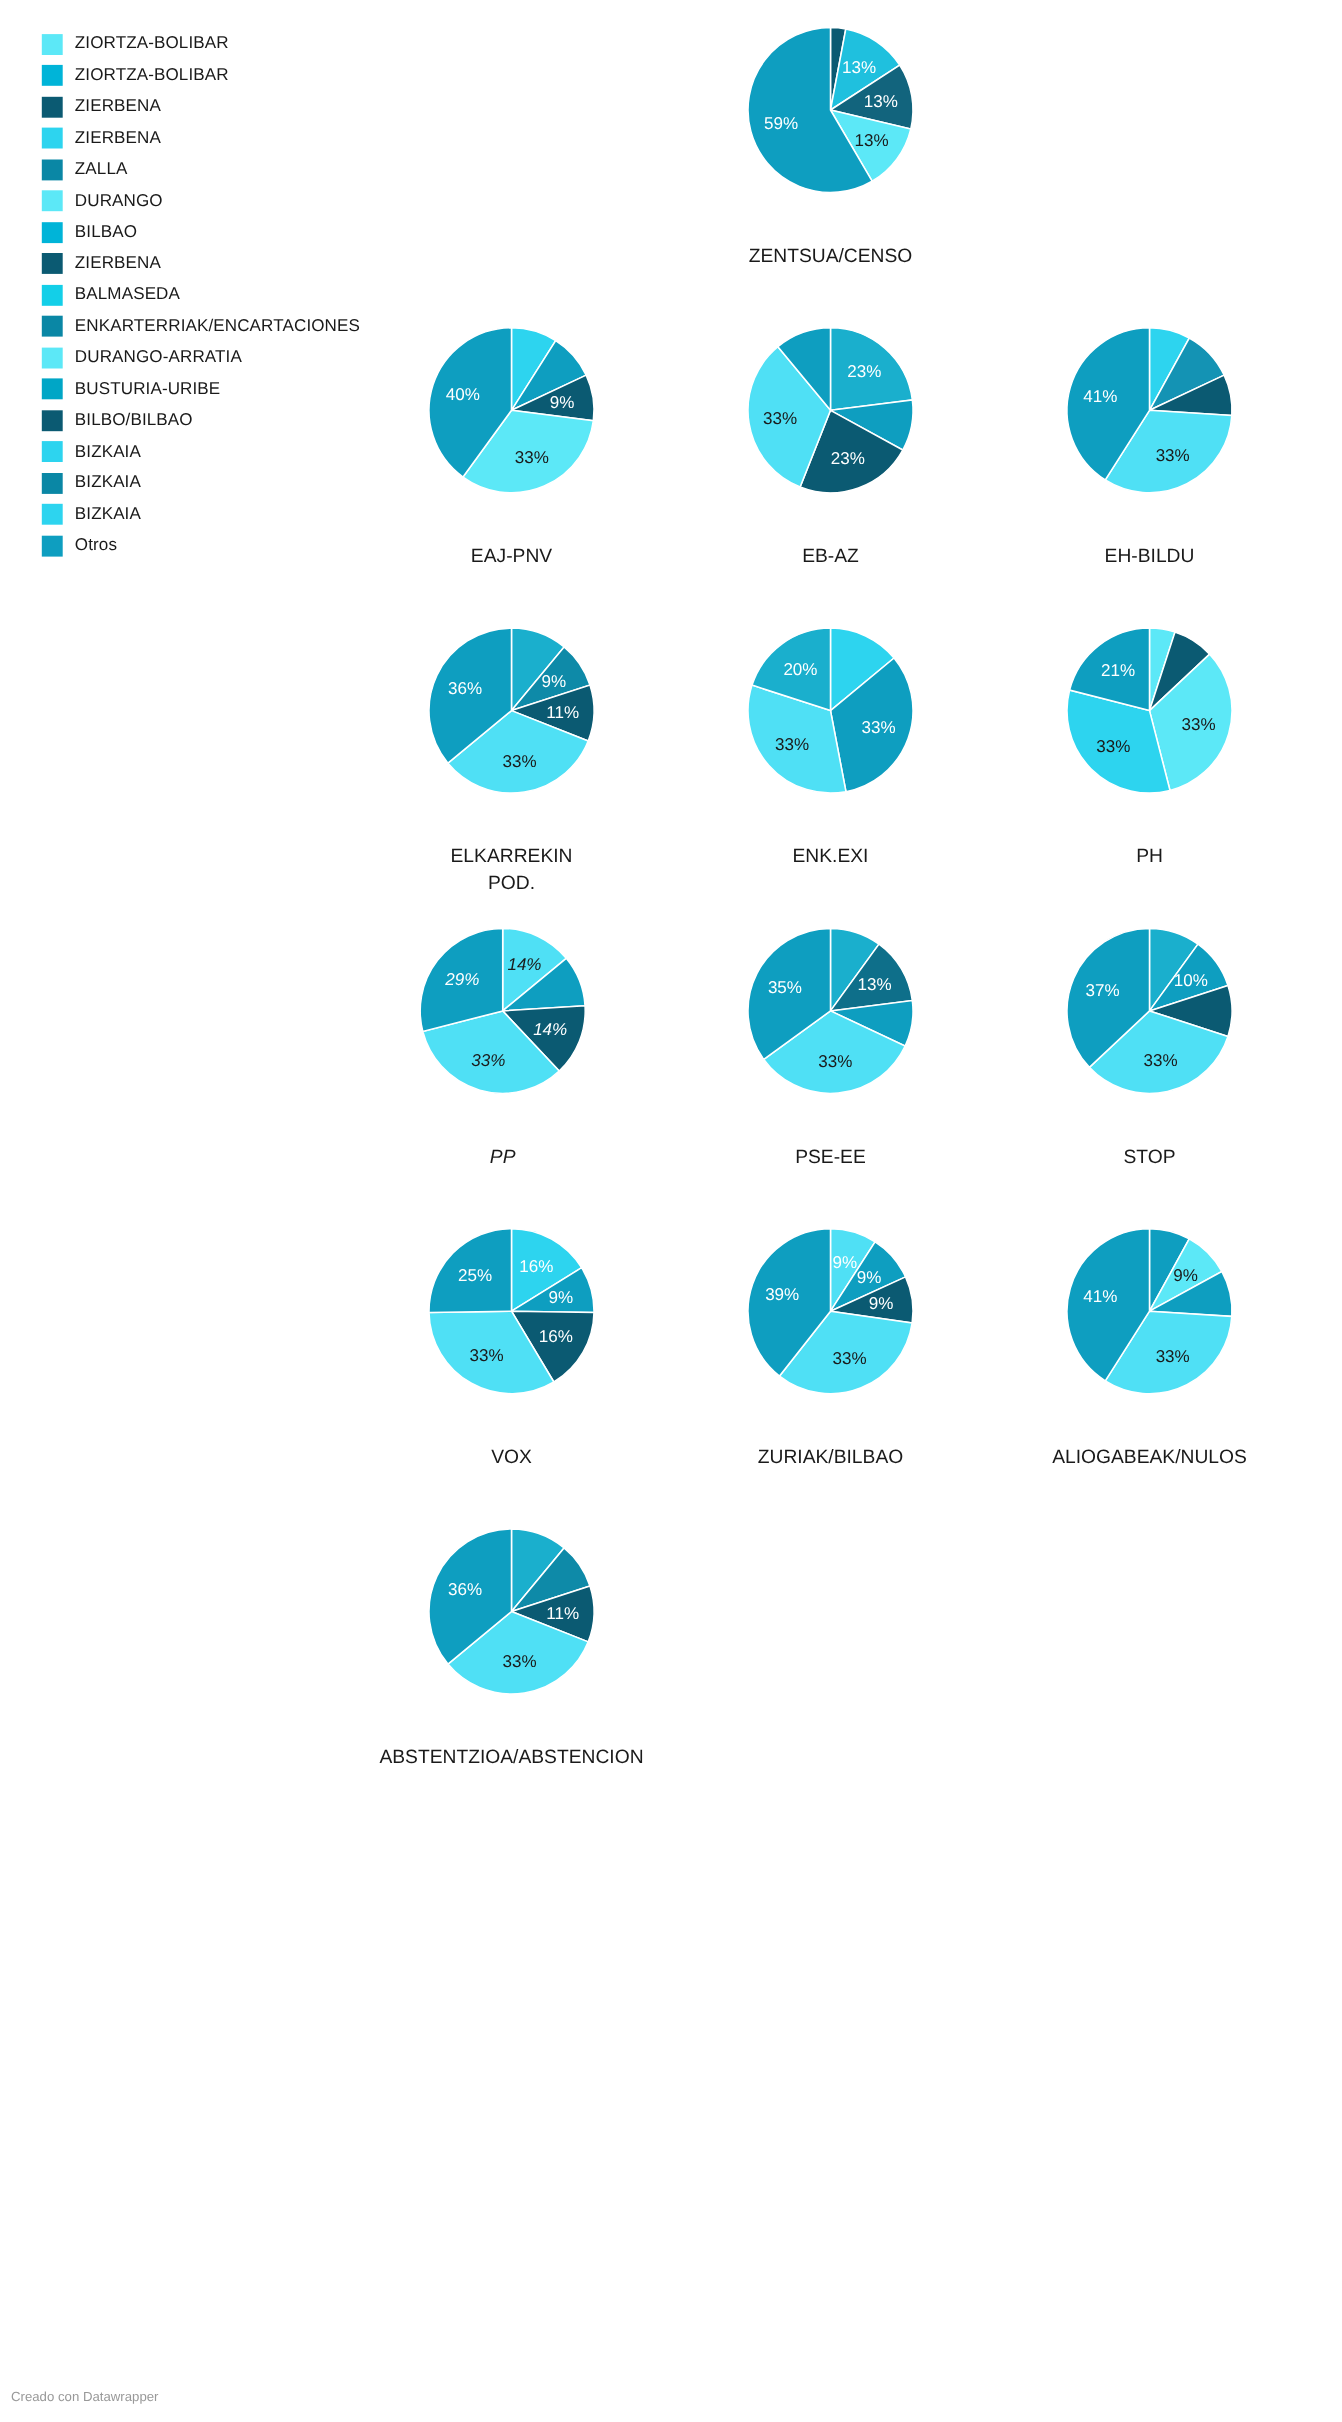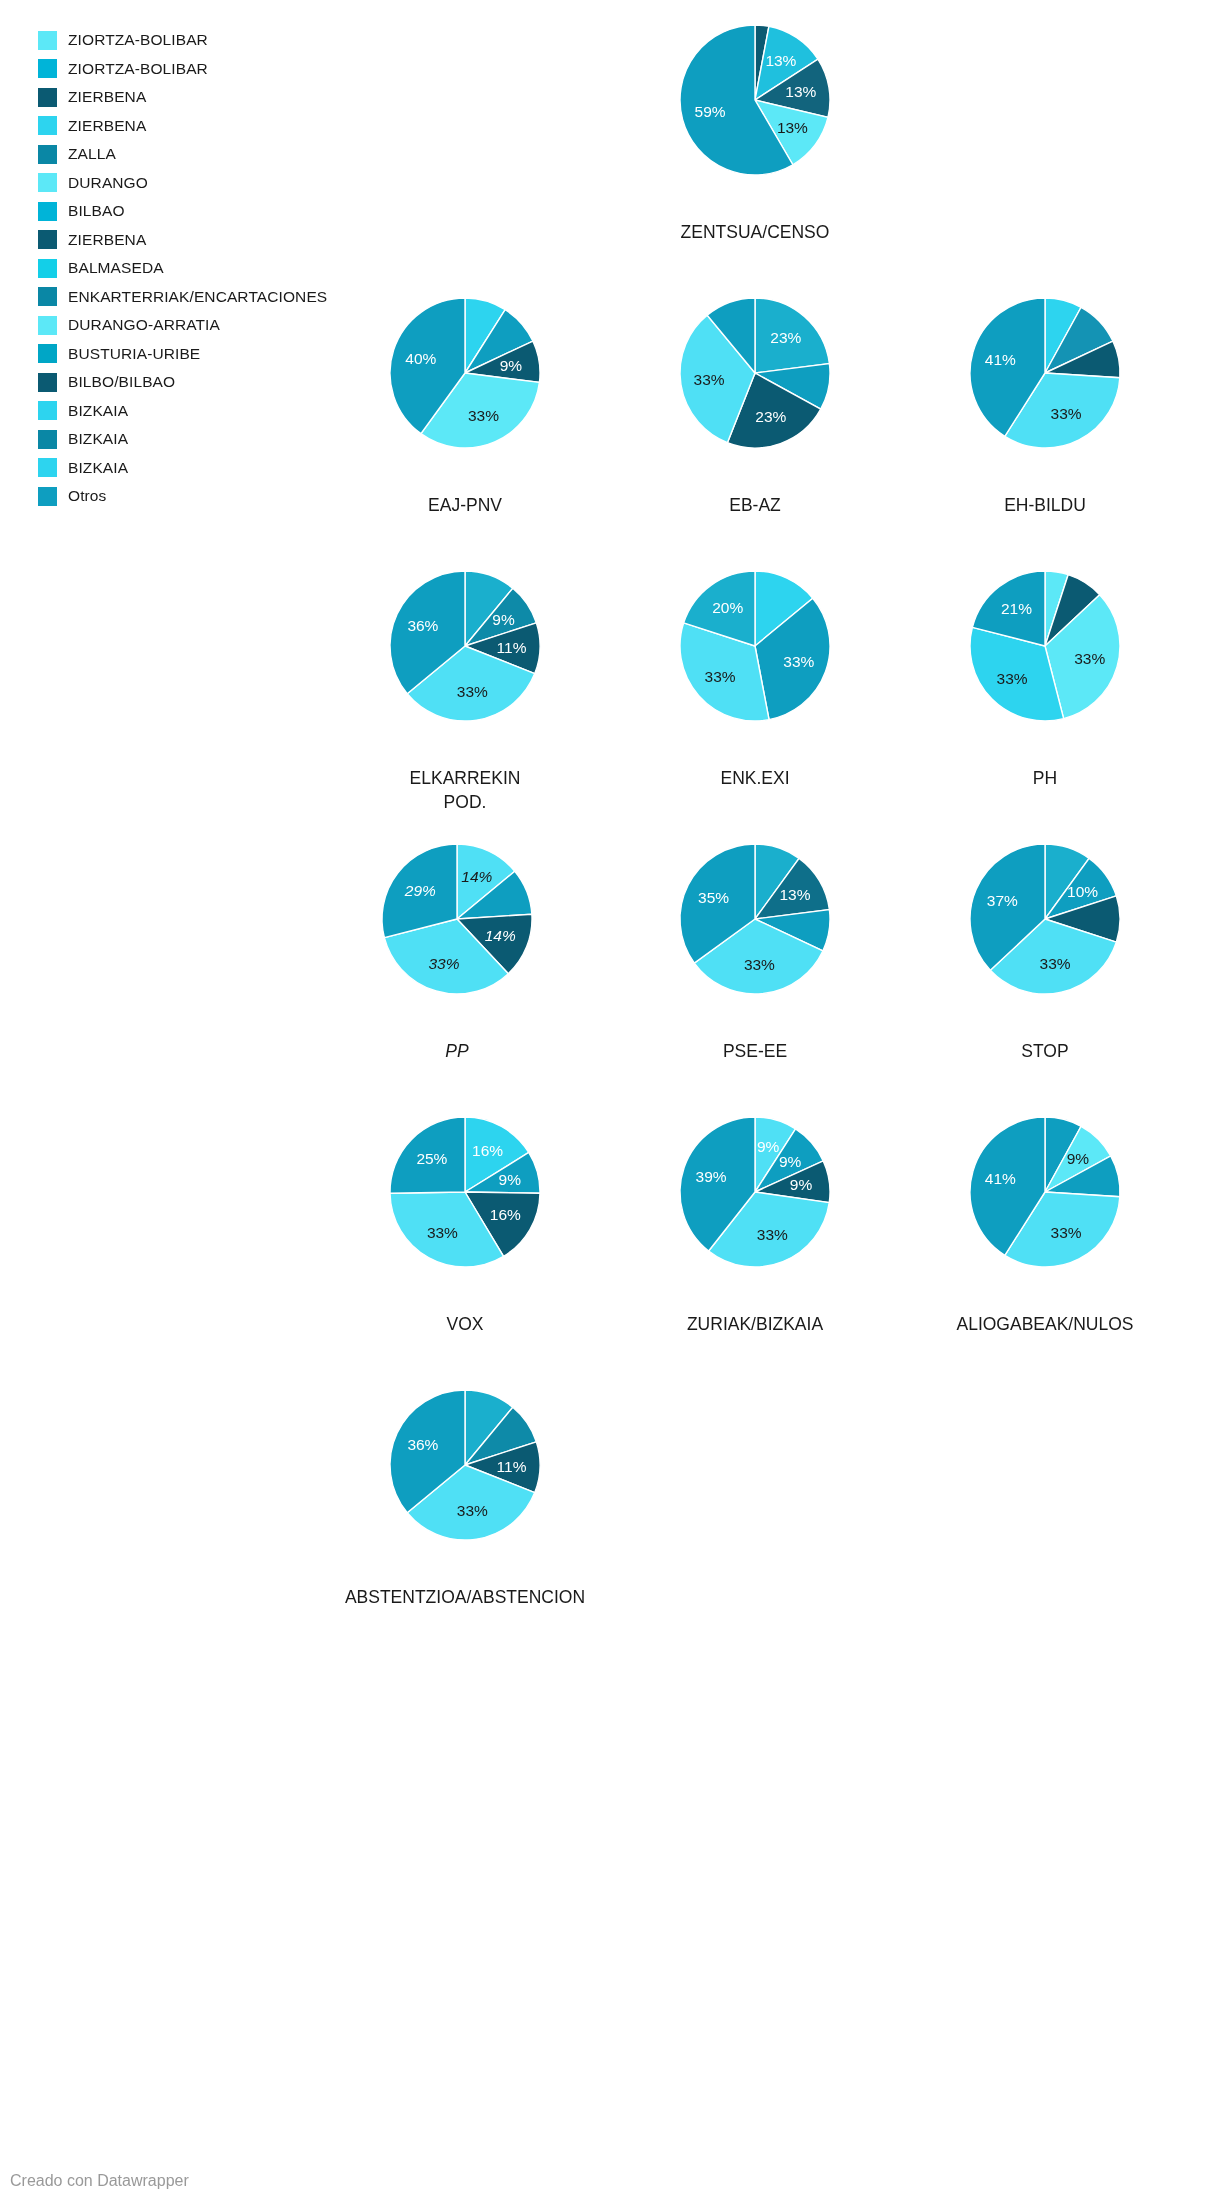--- a/index.html
+++ b/index.html
@@ -40,21 +40,21 @@
     font-size:17.5px;
     color:#1a1a1a;
     line-height:24px;
     margin-top:8px;
     white-space:nowrap;
     overflow:visible;
   }
   .slice-label { font-size:15.5px; font-family:"Liberation Sans", sans-serif; }
   #footer {
     position:absolute; left:10px; top:2172px;
-    font-size:16px; color:#999999;
+    font-size:12px; color:#999999;
   }
 </style>
 </head>
 <body>
 
 <div id="legend">
     <div class="legend-item">
       <span class="legend-swatch" style="background: rgb(92, 232, 247);"></span>
       <span class="legend-label">ZIORTZA-BOLIBAR</span>
     </div>
@@ -325,21 +325,21 @@
           <text x="160.1" y="62.5" text-anchor="middle" class="slice-label" fill="#ffffff">9%</text>
           <path d="M 125 88 L 193.22 56.84 A 75 75 0 0 1 199.24 98.67 Z" fill="#0b5a72" stroke="#ffffff" stroke-width="1.4"></path>
           <text x="171.0" y="86.4" text-anchor="middle" class="slice-label" fill="#ffffff">9%</text>
           <path d="M 125 88 L 199.24 98.67 A 75 75 0 0 1 78.64 146.95 Z" fill="#4fe0f5" stroke="#ffffff" stroke-width="1.4"></path>
           <text x="142.3" y="136.2" text-anchor="middle" class="slice-label" fill="#1a1a1a">33%</text>
           <path d="M 125 88 L 78.64 146.95 A 75 75 0 0 1 125.00 13.00 Z" fill="#0e9ec0" stroke="#ffffff" stroke-width="1.4"></path>
           <text x="81.1" y="77.8" text-anchor="middle" class="slice-label" fill="#ffffff">39%</text>
         </svg>
       </div>
       <div class="pie-title">
-        <div>ZURIAK/BIZKAIA</div>
+        <div>ZURIAK/BILBAO</div>
       </div>
     </div>
     <div class="pie-cell" style="left: 590px; top: 1104px;">
       <div class="pie-wrap">
         <svg class="pie-svg" width="250" height="175" viewBox="0 0 250 175">
           <path d="M 125 88 L 125.00 13.00 A 75 75 0 0 1 161.13 22.28 Z" fill="#0e9ec0" stroke="#ffffff" stroke-width="1.4"></path>
           <path d="M 125 88 L 161.13 22.28 A 75 75 0 0 1 190.72 51.87 Z" fill="#5ce8f7" stroke="#ffffff" stroke-width="1.4"></path>
           <text x="157.9" y="60.1" text-anchor="middle" class="slice-label" fill="#1a1a1a">9%</text>
           <path d="M 125 88 L 190.72 51.87 A 75 75 0 0 1 199.85 92.71 Z" fill="#0e9ec0" stroke="#ffffff" stroke-width="1.4"></path>
           <path d="M 125 88 L 199.85 92.71 A 75 75 0 0 1 84.81 151.32 Z" fill="#4fe0f5" stroke="#ffffff" stroke-width="1.4"></path>

